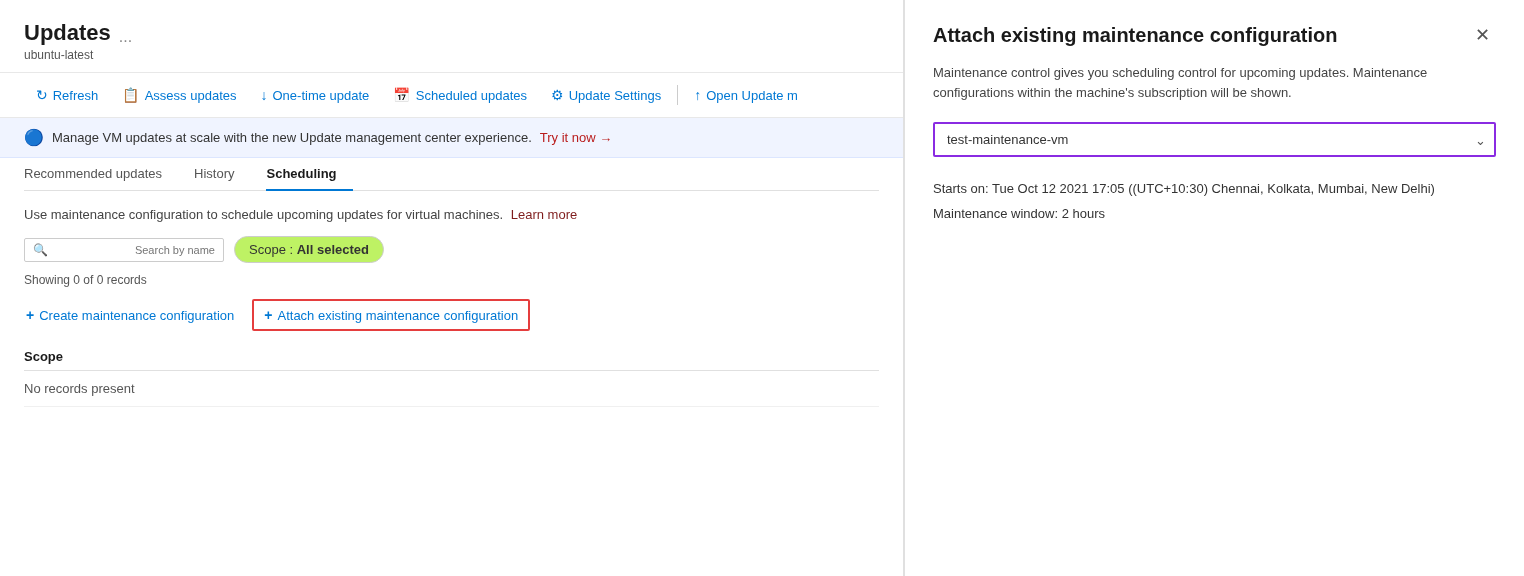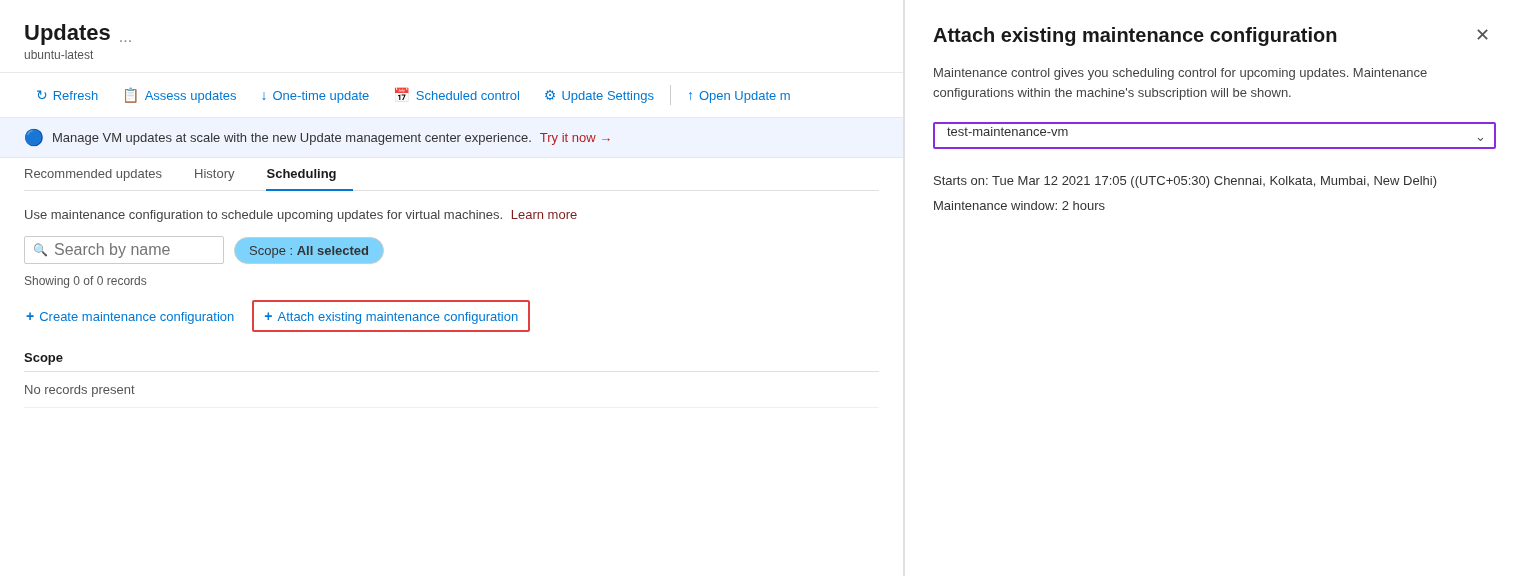--- a/index.html
+++ b/index.html
@@ -142,32 +142,33 @@
       border-radius: 2px;
       padding: 4px 8px;
       gap: 6px;
       width: 200px;
       background: #fff;
     }
 
     .search-box input {
       border: none;
       outline: none;
-      font-size: 16px;
+      font-size: 11px;
       color: #555;
       width: 100%;
+      text-align: right;
     }
 
     .search-icon { color: #555; font-size: 12px; }
 
     .scope-btn {
       padding: 5px 14px;
       border-radius: 14px;
       border: 1px solid #ccc;
-      background: #7dd3fc;
+      background: #bef264;
       font-size: 13px;
       cursor: pointer;
       color: #333;
       white-space: nowrap;
     }
 
     .records-info {
       font-size: 12px;
       color: #555;
       margin-bottom: 12px;
@@ -263,21 +264,21 @@
       line-height: 1.5;
     }
 
     .dropdown-wrapper {
       position: relative;
       margin-bottom: 20px;
     }
 
     .dropdown-wrapper select {
       width: 100%;
-      padding: 0 36px 8px 12px;
+      padding: 8px 36px 8px 12px;
       border: 2px solid #8a2be2;
       border-radius: 2px;
       font-size: 13px;
       color: #333;
       background: #fff;
       appearance: none;
       cursor: pointer;
       outline: none;
     }
 
@@ -325,21 +326,21 @@
     <button class="toolbar-btn">
       <span class="toolbar-icon">📋</span>
       <span>Assess updates</span>
     </button>
     <button class="toolbar-btn">
       <span class="toolbar-icon">↓</span>
       <span>One-time update</span>
     </button>
     <button class="toolbar-btn">
       <span class="toolbar-icon">📅</span>
-      <span>Scheduled control</span>
+      <span>Scheduled updates</span>
     </button>
     <button class="toolbar-btn">
       <span class="toolbar-icon">⚙</span>
       <span>Update Settings</span>
     </button>
     <div class="toolbar-separator"></div>
     <button class="toolbar-btn">
       <span class="toolbar-icon">↑</span>
       <span>Open Update m</span>
     </button>
@@ -411,21 +412,21 @@
   <div class="dropdown-wrapper">
     <select>
       <option>test-maintenance-vm</option>
     </select>
     <span class="dropdown-chevron">⌄</span>
   </div>
 
   <div class="config-details">
     <div class="detail-row">
       <strong>Starts on:</strong>
-      <span>Tue Mar 12 2021 17:05 ((UTC+05:30) Chennai, Kolkata, Mumbai, New Delhi)</span>
+      <span>Tue Oct 12 2021 17:05 ((UTC+10:30) Chennai, Kolkata, Mumbai, New Delhi)</span>
     </div>
     <div class="detail-row">
       <strong>Maintenance window:</strong>
       <span>2 hours</span>
     </div>
   </div>
 
 </div>
 
 </body></html>

